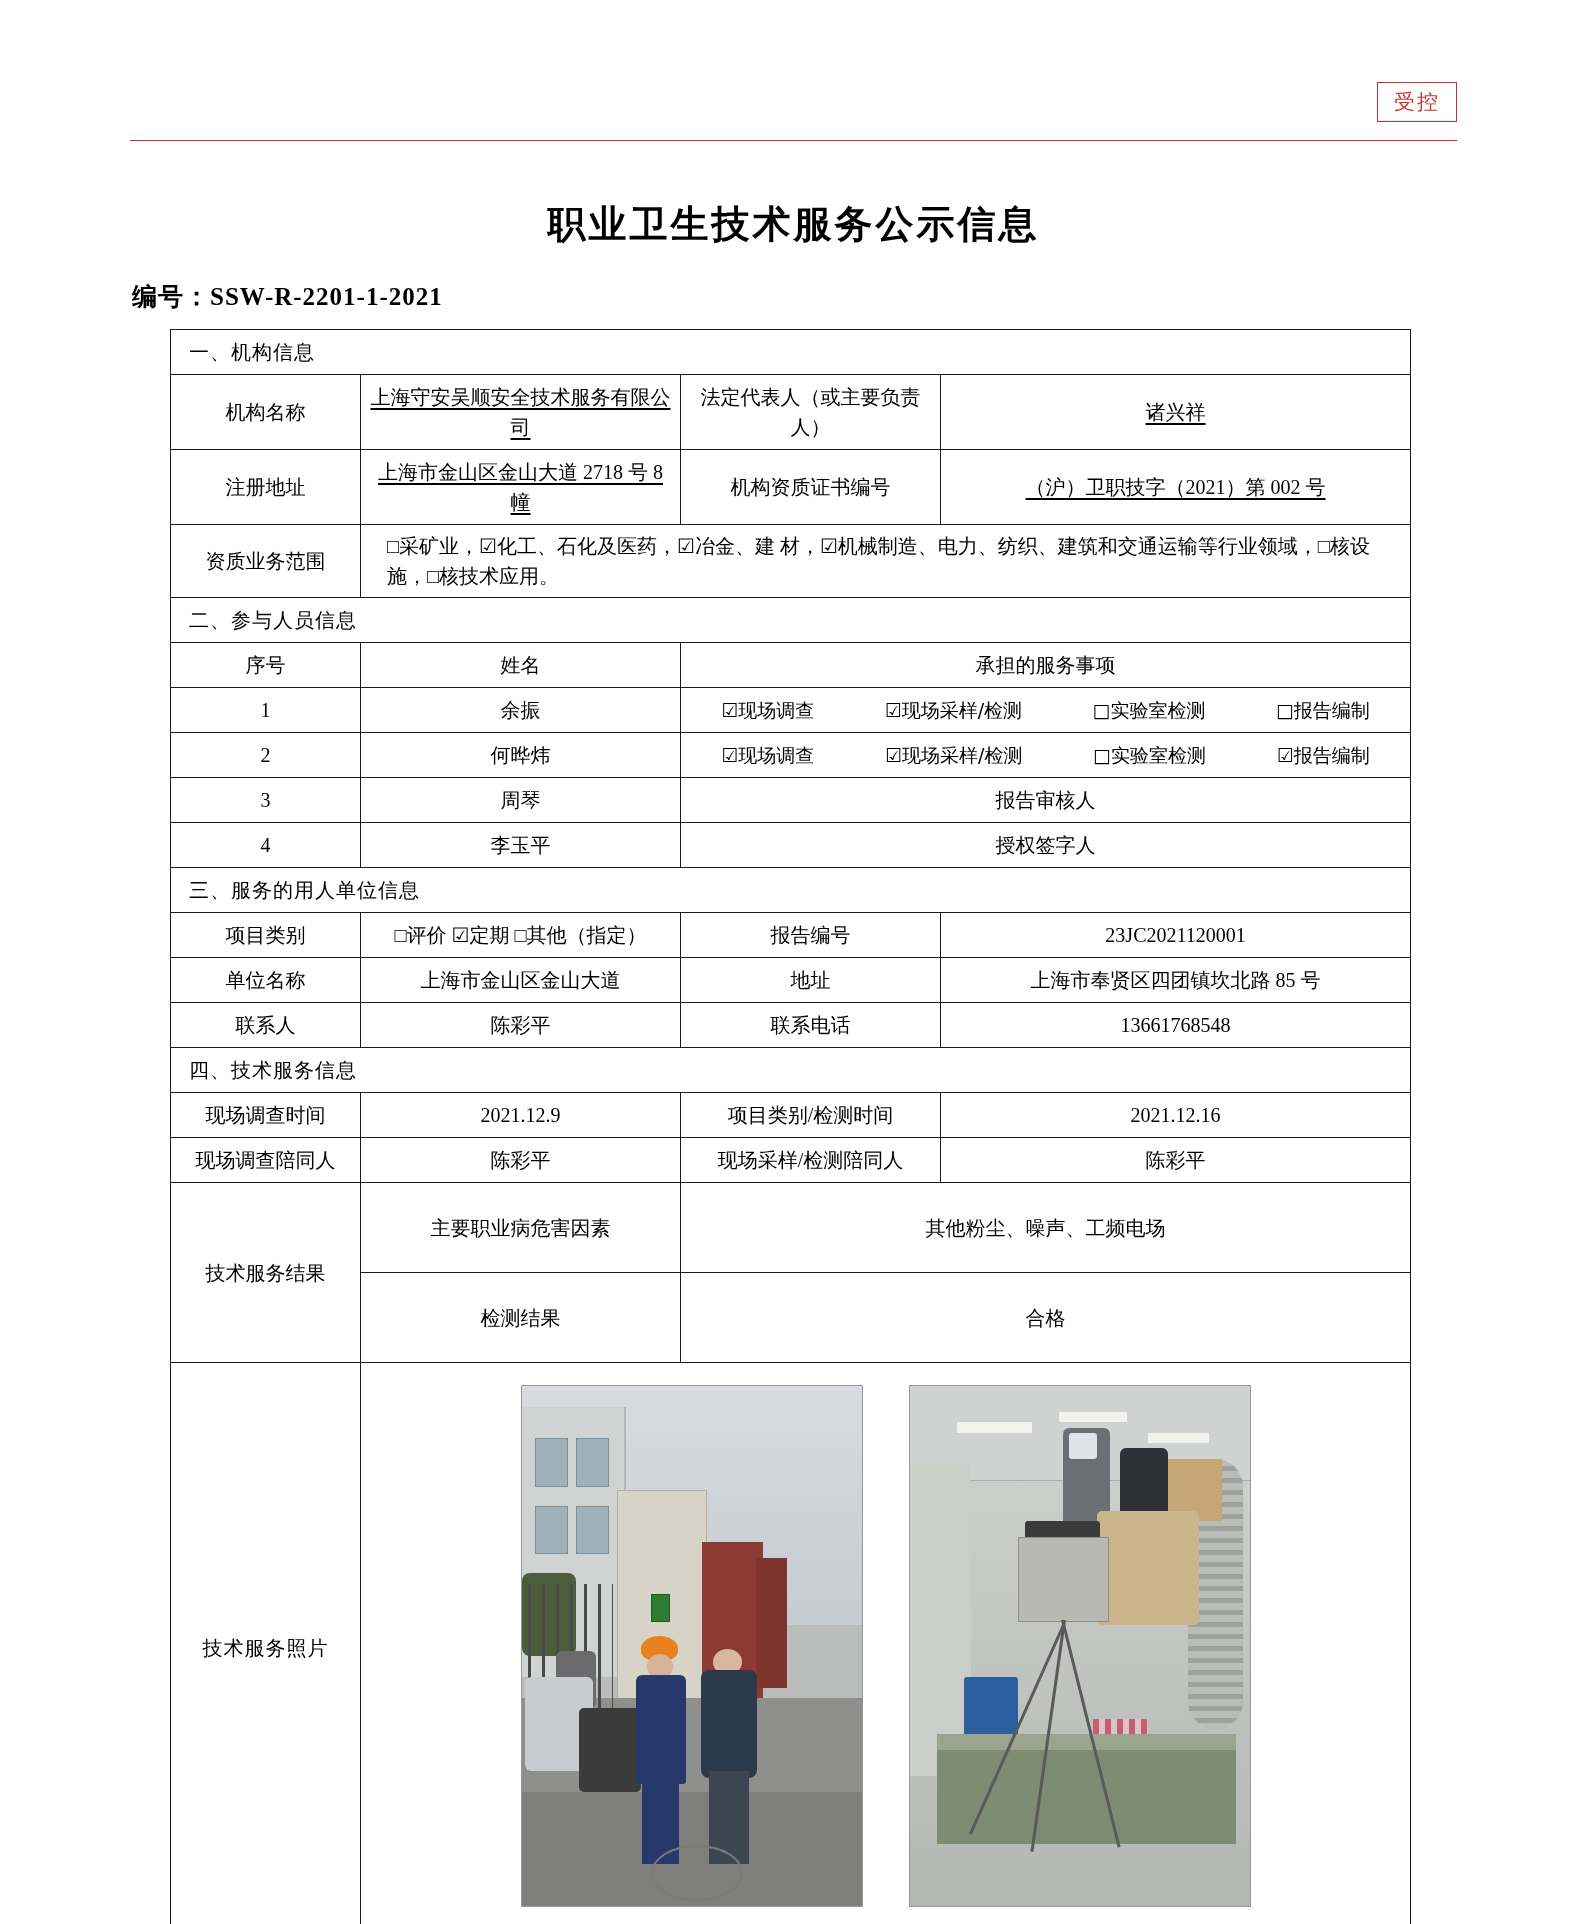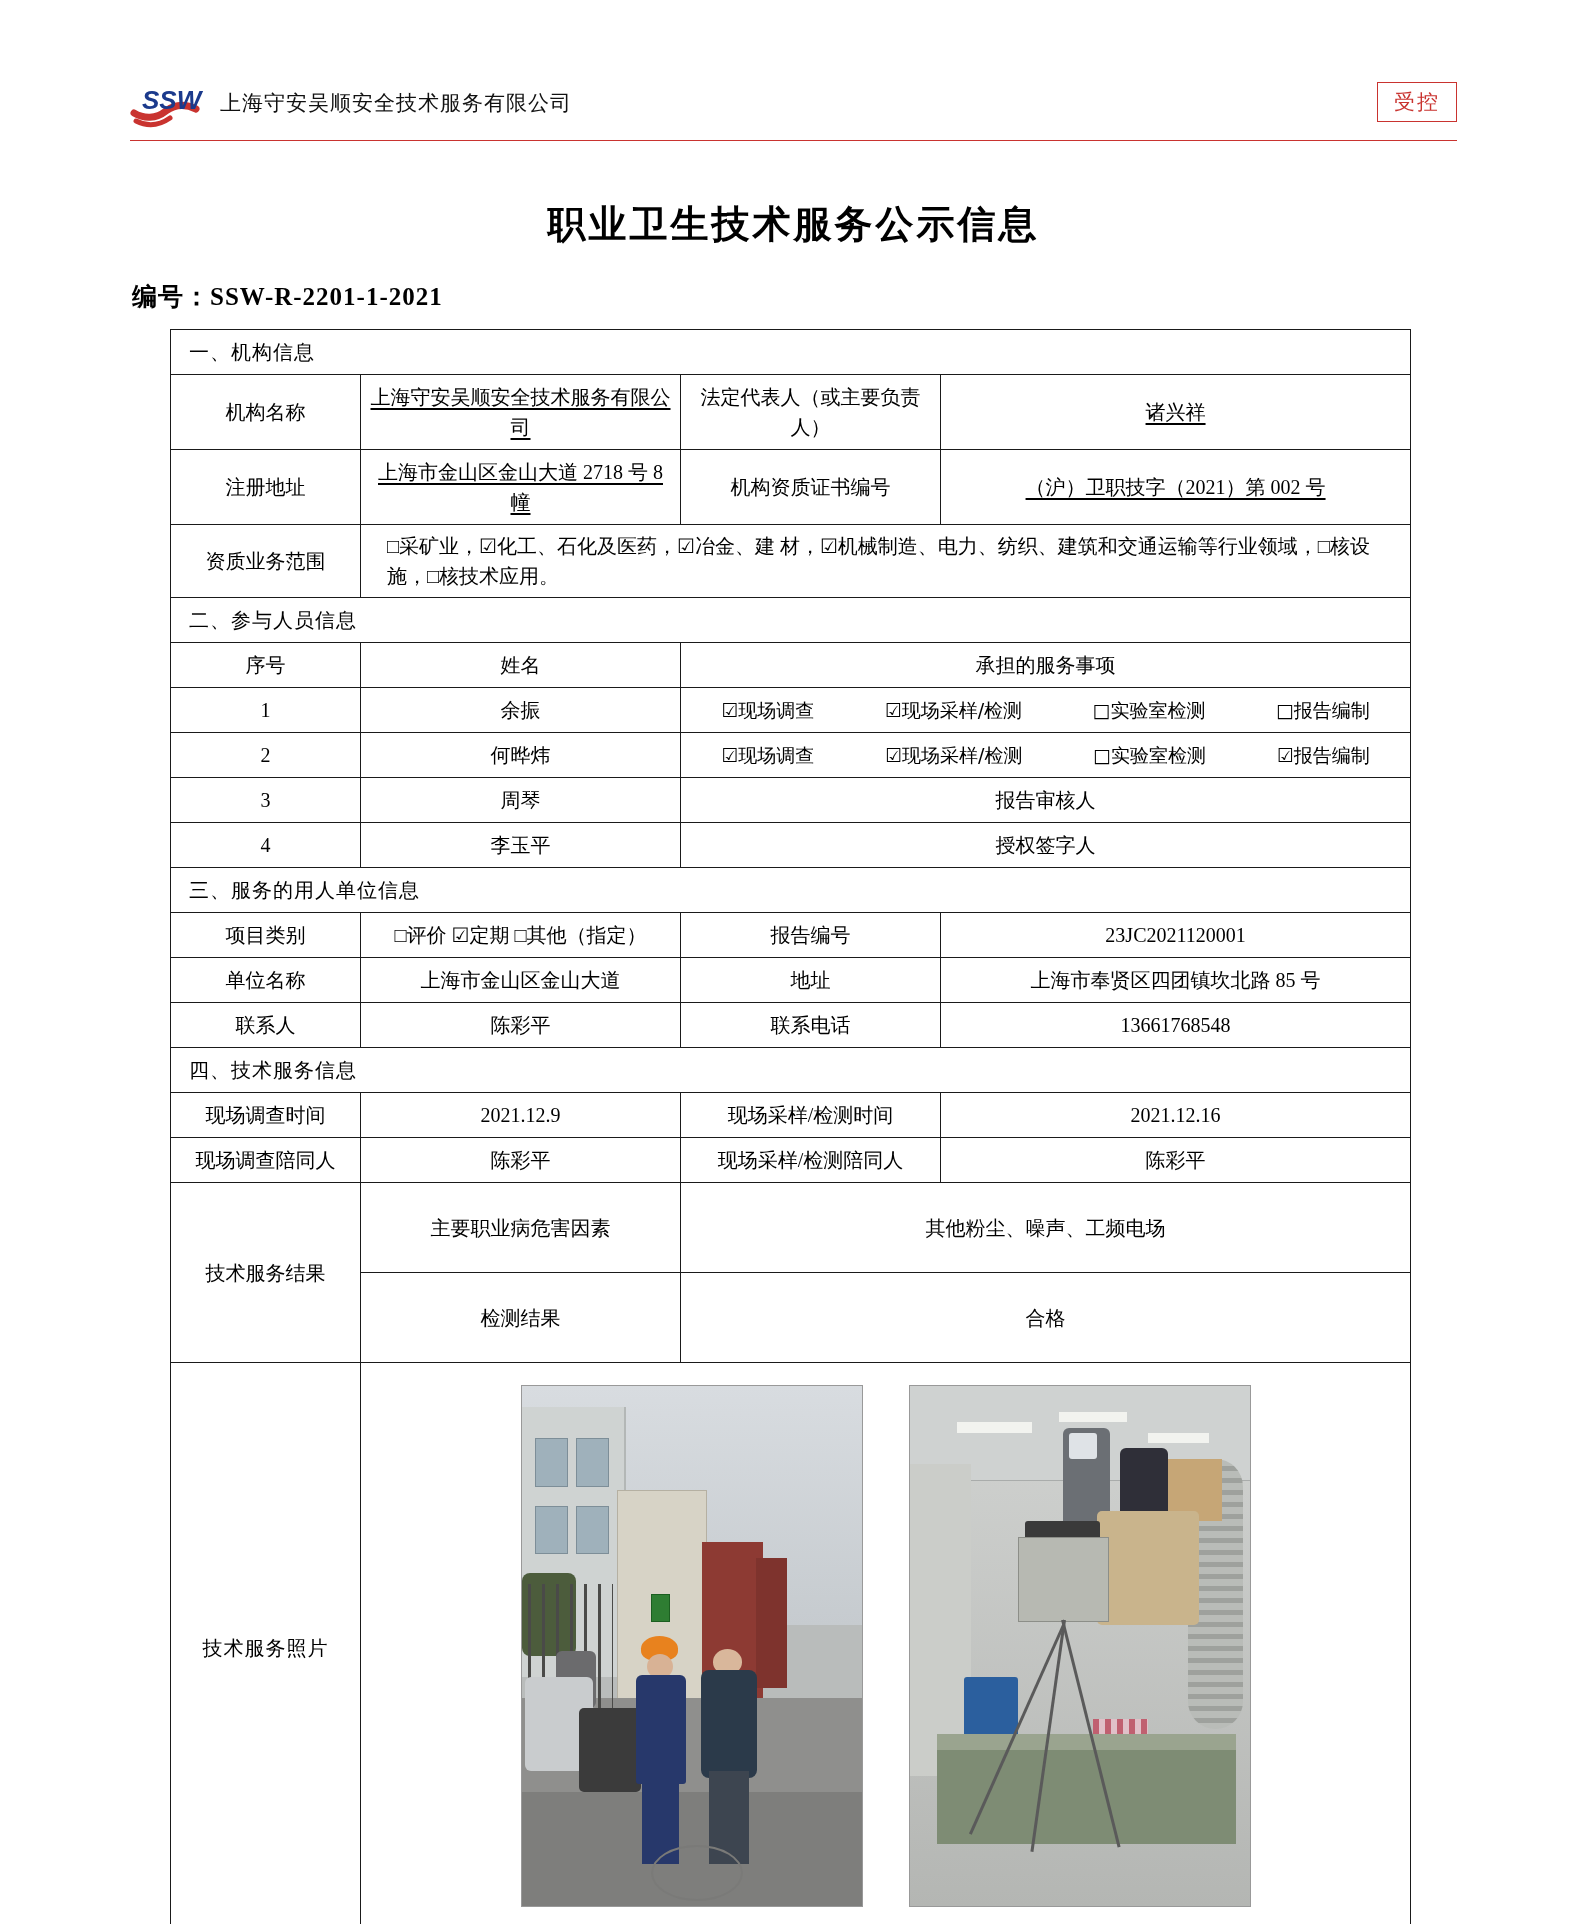--- a/index.html
+++ b/index.html
@@ -191,30 +191,20 @@
   .p2-carton { position:absolute; left:76%; top:14%; width:16%; height:12%; background:#c6a676;}
   .p2-plaid { position:absolute; left:54%; bottom:14%; width:16%; height:22%;
      background: repeating-linear-gradient(90deg,#c06070 0 6px,#e0c0c8 6px 12px);}
 </style>
 </head>
 <body>
 
 <div class="page">
 
   <div class="header">
-    <div class="logo-wrap">
-      <span class="logo-mark">
-        <svg width="80" height="52" viewBox="0 0 80 52" aria-hidden="true">
-          <path d="M4 34 C14 40, 26 40, 36 32 C44 26, 54 24, 66 30" stroke="#c9332f" stroke-width="7" fill="none" stroke-linecap="round"></path>
-          <path d="M6 42 C18 48, 30 46, 40 39" stroke="#c9332f" stroke-width="5" fill="none" stroke-linecap="round"></path>
-          <text x="12" y="30" font-family="Liberation Sans, sans-serif" font-size="26" font-weight="bold" font-style="italic" fill="#1b3a8c">SSW</text>
-        </svg>
-      </span>
-      <span class="company-name">上海守安吴顺安全技术服务有限公司</span>
-    </div>
     <div class="controlled-badge">受控</div>
   </div>
 
   <h1 class="doc-title">职业卫生技术服务公示信息</h1>
   <div class="doc-number">编号：SSW-R-2201-1-2021</div>
 
   <table class="main">
     <colgroup>
       <col style="width:190px">
       <col style="width:190px">
@@ -322,21 +312,21 @@
       <td class="center" colspan="2">联系电话</td>
       <td class="center" colspan="2">13661768548</td>
     </tr>
 
     <tr>
       <td class="section-head" colspan="7">四、技术服务信息</td>
     </tr>
     <tr>
       <td class="center">现场调查时间</td>
       <td class="center" colspan="2">2021.12.9</td>
-      <td class="center" colspan="2">现场采样/检测时间</td>
+      <td class="center" colspan="2">项目类别/检测时间</td>
       <td class="center" colspan="2">2021.12.16</td>
     </tr>
     <tr>
       <td class="center">现场调查陪同人</td>
       <td class="center" colspan="2">陈彩平</td>
       <td class="center" colspan="2">现场采样/检测陪同人</td>
       <td class="center" colspan="2">陈彩平</td>
     </tr>
 
     <tr>

